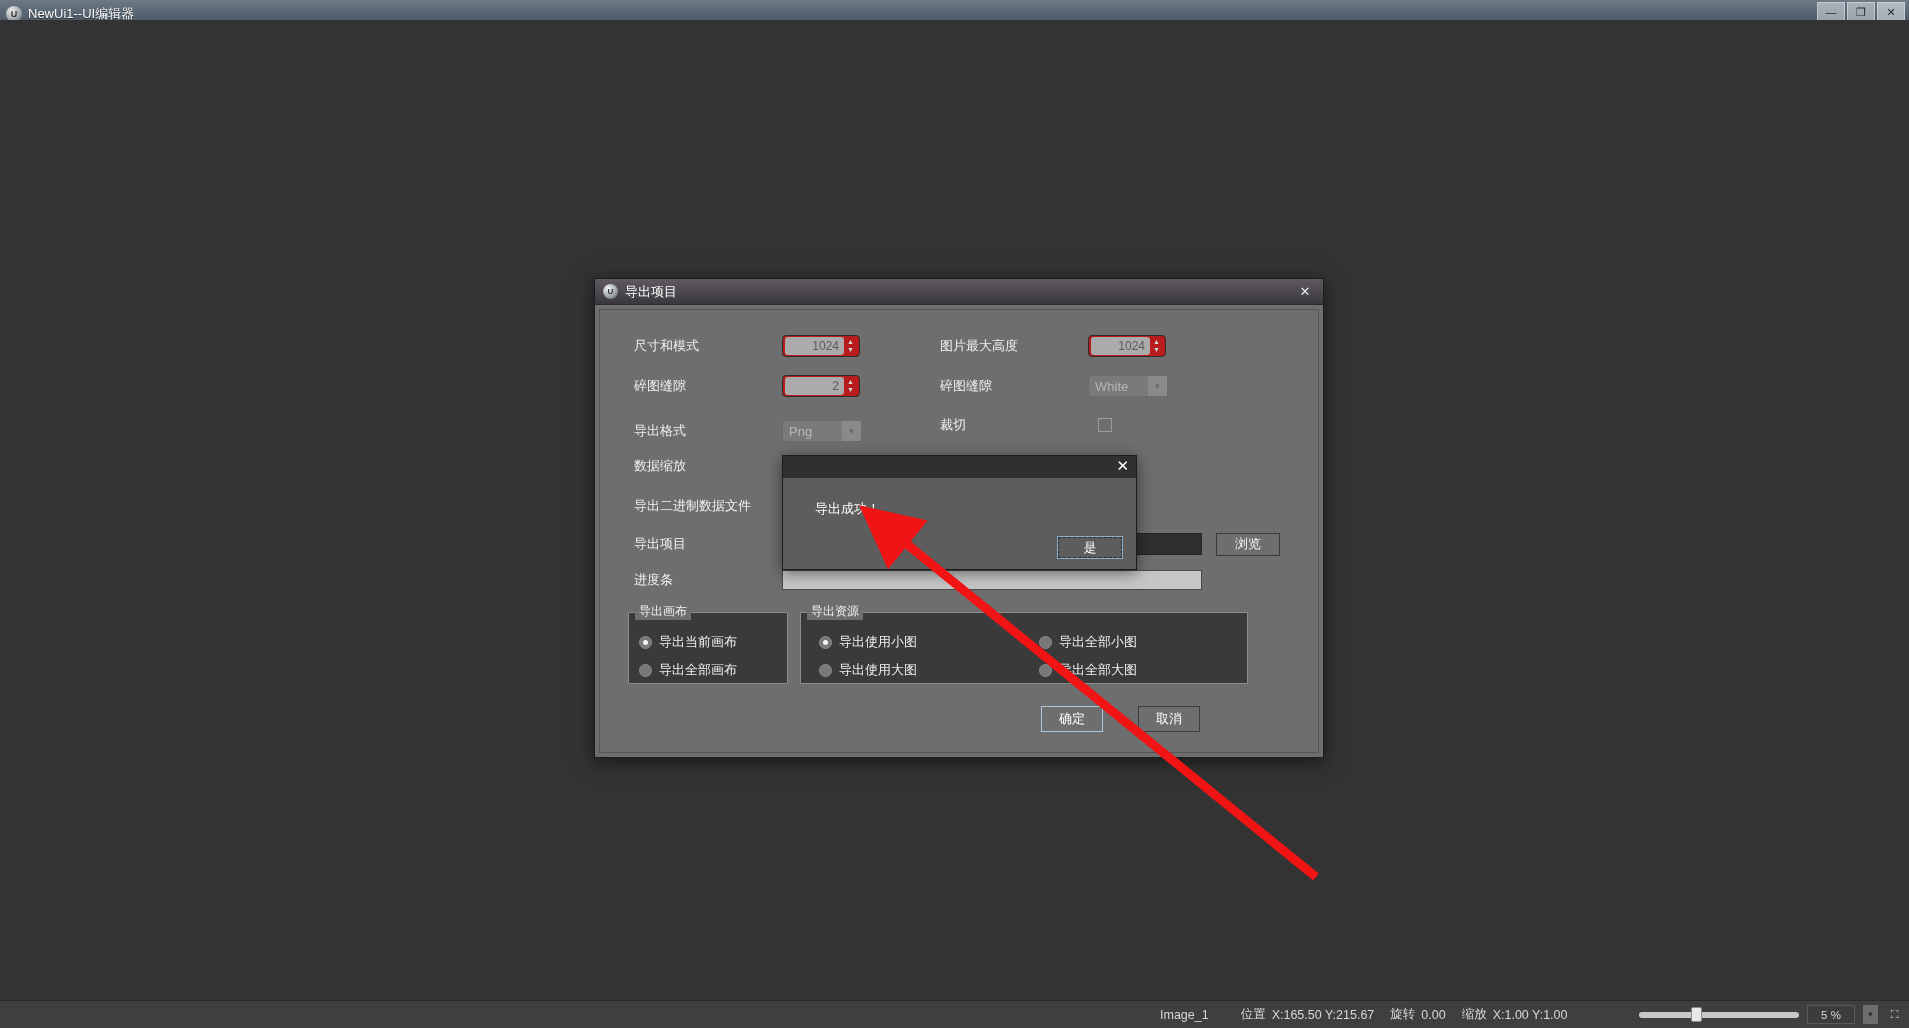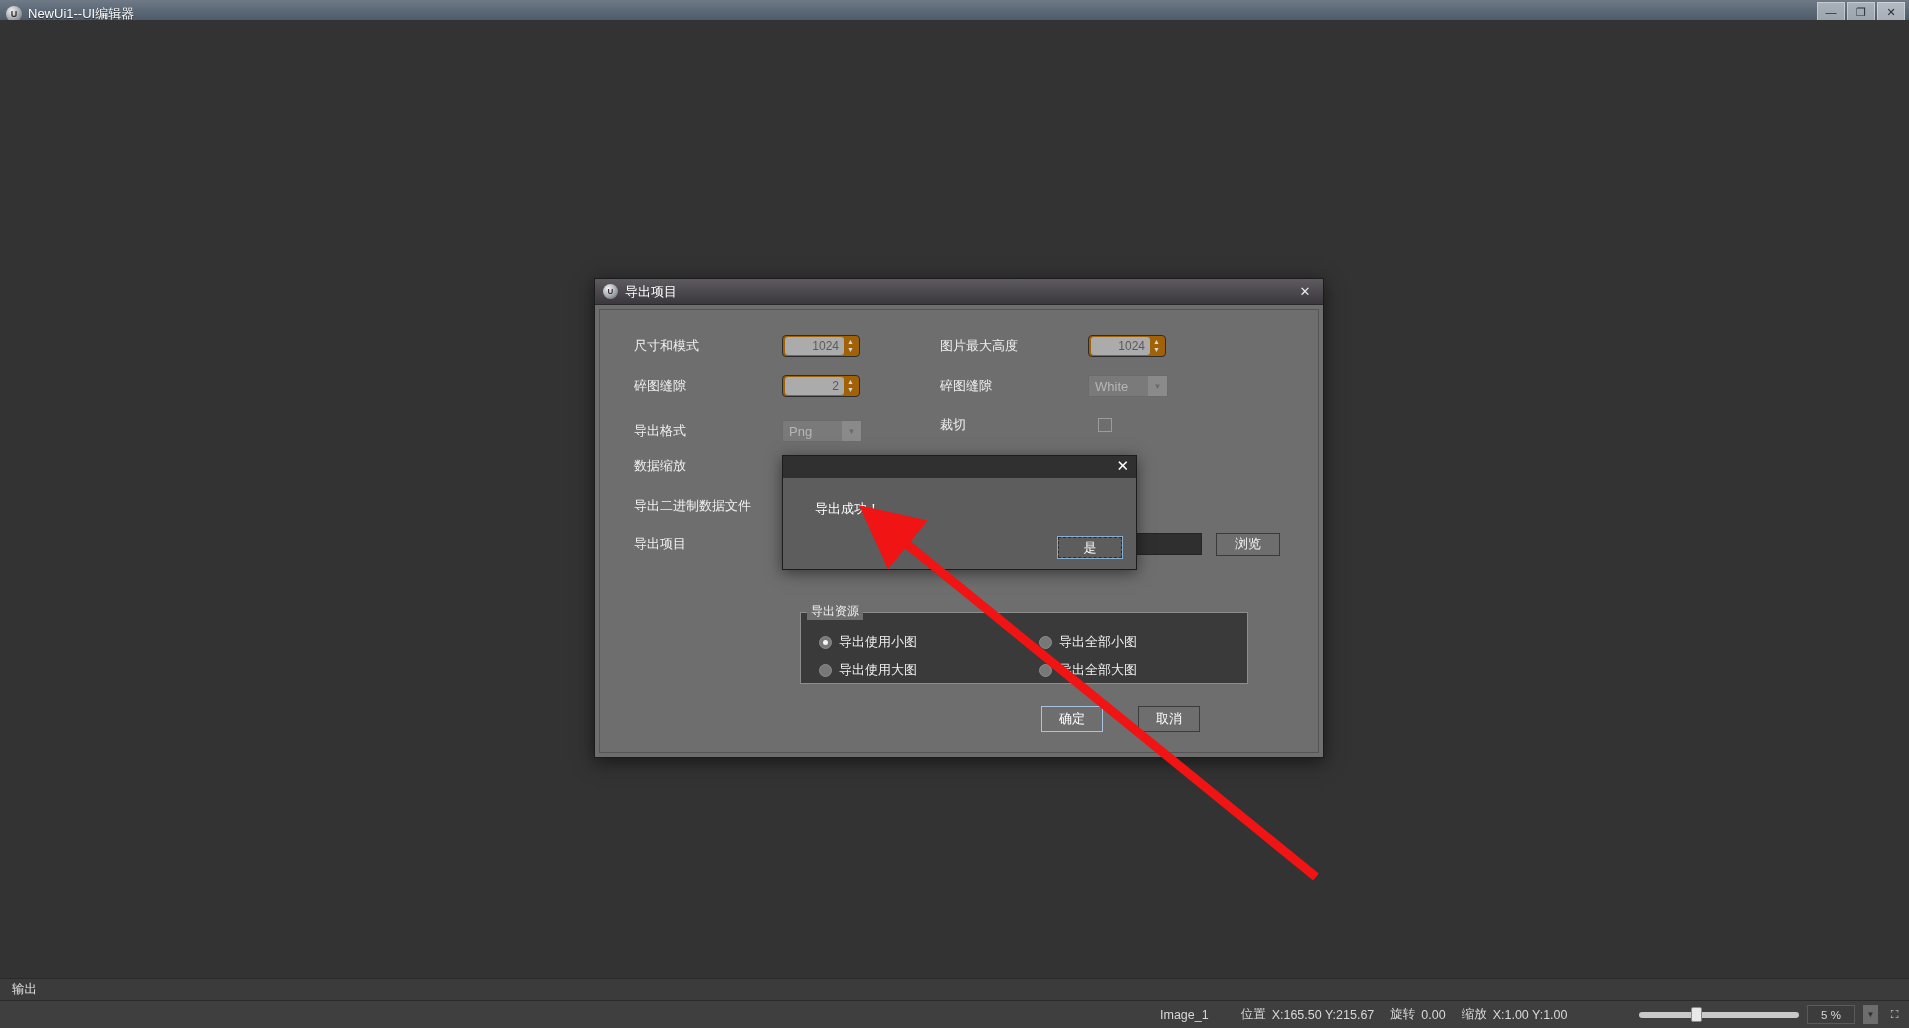--- a/index.html
+++ b/index.html
@@ -172,21 +172,21 @@
   .dlg-title-txt{ font-size:13px;color:#fff;}
   .dlg-close{
     position:absolute; right:6px; top:3px; width:24px;height:19px;
     display:flex;align-items:center;justify-content:center;color:#e8e8e8;font-size:13px;
   }
   .dlg-body{ position:absolute; left:4px; top:30px; right:4px; bottom:4px; background:#6e6e6e; border:1px solid #555;}
 
   .frow{ position:absolute; display:flex; align-items:center; height:24px;}
   .flabel{ font-size:13px;color:#f0f0f0; }
   .spin{
-    width:78px;height:22px;background:#a16207;border:1px solid #2c2c2c;border-radius:4px;
+    width:78px;height:22px;background:#b91c1c;border:1px solid #2c2c2c;border-radius:4px;
     display:flex;align-items:center; padding:2px;
   }
   .spin .val{
     flex:1; height:18px; background:#ababab; border-radius:3px; color:#5a5a5a;
     font-size:12px; text-align:right; padding-right:5px; line-height:18px;
   }
   .spin .arrows{ width:13px;display:flex;flex-direction:column;align-items:center;justify-content:center;gap:2px;}
   .spin .arrows i{ font-style:normal;font-size:7px;color:#d6d6d6;line-height:6px;}
   .dsel{
     width:80px;height:22px;background:#7a7a7a;border:1px solid #6b6b6b;
@@ -865,21 +865,36 @@
         <span class="flabel" style="width:180px;">导出二进制数据文件</span>
         <span class="dchk"></span>
       </div>
 
       <div class="frow" style="left:34px; top:222px; width:650px;">
         <span class="flabel" style="width:120px;">导出项目</span>
         <span class="pathbox" style="width:420px;margin-left:28px;"></span>
         <span class="browse-btn" style="margin-left:14px;">浏览</span>
       </div>
 
-
+      <div class="frow" style="left:34px; top:258px; width:650px;">
+        <span class="flabel" style="width:120px;">进度条</span>
+        <span class="progbar" style="width:420px;margin-left:28px;"></span>
+      </div>
+
+      <div class="group" style="left:28px; top:302px; width:160px; height:72px;">
+        <span class="group-title">导出画布</span>
+        <div class="radio" style="position:absolute;left:10px;top:20px;">
+          <span class="rdot on"></span>
+          <span>导出当前画布</span>
+        </div>
+        <div class="radio" style="position:absolute;left:10px;top:48px;">
+          <span class="rdot"></span>
+          <span>导出全部画布</span>
+        </div>
+      </div>
 
       <div class="group" style="left:200px; top:302px; width:448px; height:72px;">
         <span class="group-title">导出资源</span>
         <div class="radio" style="position:absolute;left:18px;top:20px;">
           <span class="rdot on"></span>
           <span>导出使用小图</span>
         </div>
         <div class="radio" style="position:absolute;left:18px;top:48px;">
           <span class="rdot"></span>
           <span>导出使用大图</span>
@@ -1213,23 +1228,20 @@
   <div id="previewPanel">
     <div class="prev-head">
       <span class="prev-up">▲</span>
       <span class="prev-size">161 × 132</span>
     </div>
     <div class="prev-img">
       <div class="prev-art"></div>
     </div>
   </div>
 
-  <div class="outbar">
-    <span>输出</span>
-  </div>
 
   <div class="statusbar">
     <span class="st-seg" style="padding-left:1160px;">Image_1</span>
     <span class="st-seg">位置</span>
     <span style="margin-left:-10px;">X:165.50   Y:215.67</span>
     <span class="st-seg">旋转</span>
     <span style="margin-left:-10px;">0.00</span>
     <span class="st-seg">缩放</span>
     <span style="margin-left:-10px;">X:1.00  Y:1.00</span>
     <span class="st-right">

